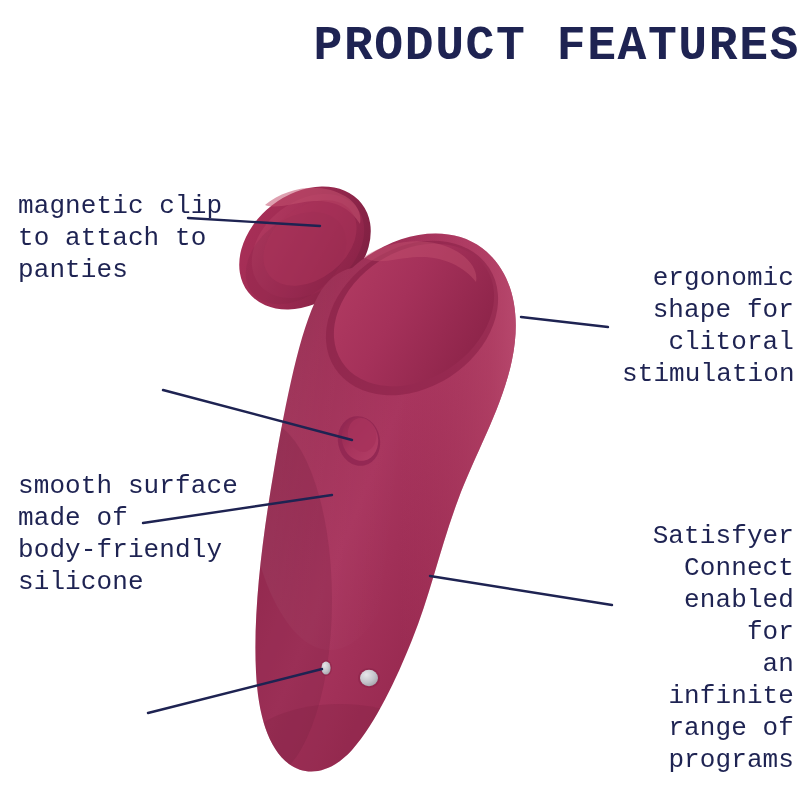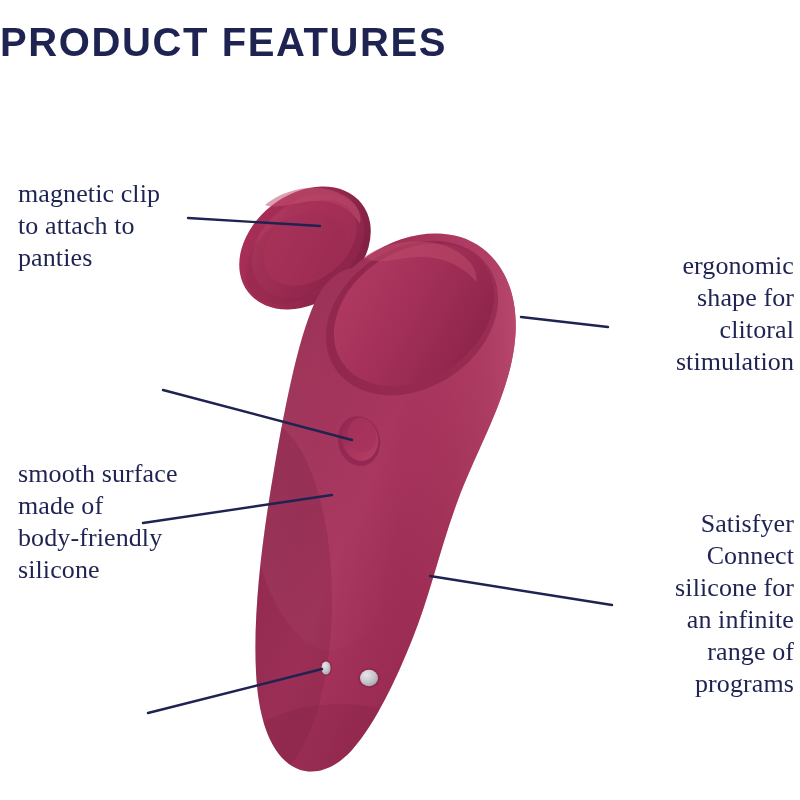--- a/index.html
+++ b/index.html
@@ -21,49 +21,50 @@
     inset: 0;
     background: #ffffff;
   }
 
   
   .title {
     position: absolute;
     top: 22px;
     left: 0;
     width: 800px;
-    text-align: left;
-    font-family: Liberation Sans, sans-serif;
-    font-size: 40px;
+    text-align: right;
+    font-family: Liberation Mono, monospace;
+    font-size: 48px;
     font-weight: bold;
     letter-spacing: 1.6px;
     color: #1E2352;
     line-height: 1;
     white-space: nowrap;
   }
 
   
   .illustration {
     position: absolute;
     top: 0;
     left: 0;
     width: 800px;
     height: 800px;
   }
 
   
   .callout {
     position: absolute;
     color: #1E2352;
-    font-family: Liberation Serif, serif;
+    font-family: Liberation Mono, monospace;
     font-size: 26px;
     line-height: 32px;
     font-weight: normal;
     letter-spacing: 0.1px;
     white-space: pre-line;
+    margin-top: 12px;
   }
   .callout.left  { text-align: left; }
   .callout.right { text-align: right; }
 
   #callout-magnetic-clip     { left: 18px;  top: 178px; width: 215px; }
   #callout-control           { left: 18px;  top: 337px; width: 215px; }
   #callout-smooth-surface    { left: 18px;  top: 458px; width: 225px; }
   #callout-magnetic-charging { left: 18px;  top: 658px; width: 215px; }
   #callout-ergonomic         { left: 622px; top: 250px; width: 172px; }
   #callout-connect           { left: 622px; top: 508px; width: 172px; }
@@ -225,18 +226,18 @@
 silicone</div>
 
 
   <div class="callout right" id="callout-ergonomic">ergonomic
 shape for
 clitoral
 stimulation</div>
 
   <div class="callout right" id="callout-connect">Satisfyer
 Connect
-silicone for
+enabled for
 an infinite
 range of
 programs</div>
 
 </div>
 
 </body></html>

